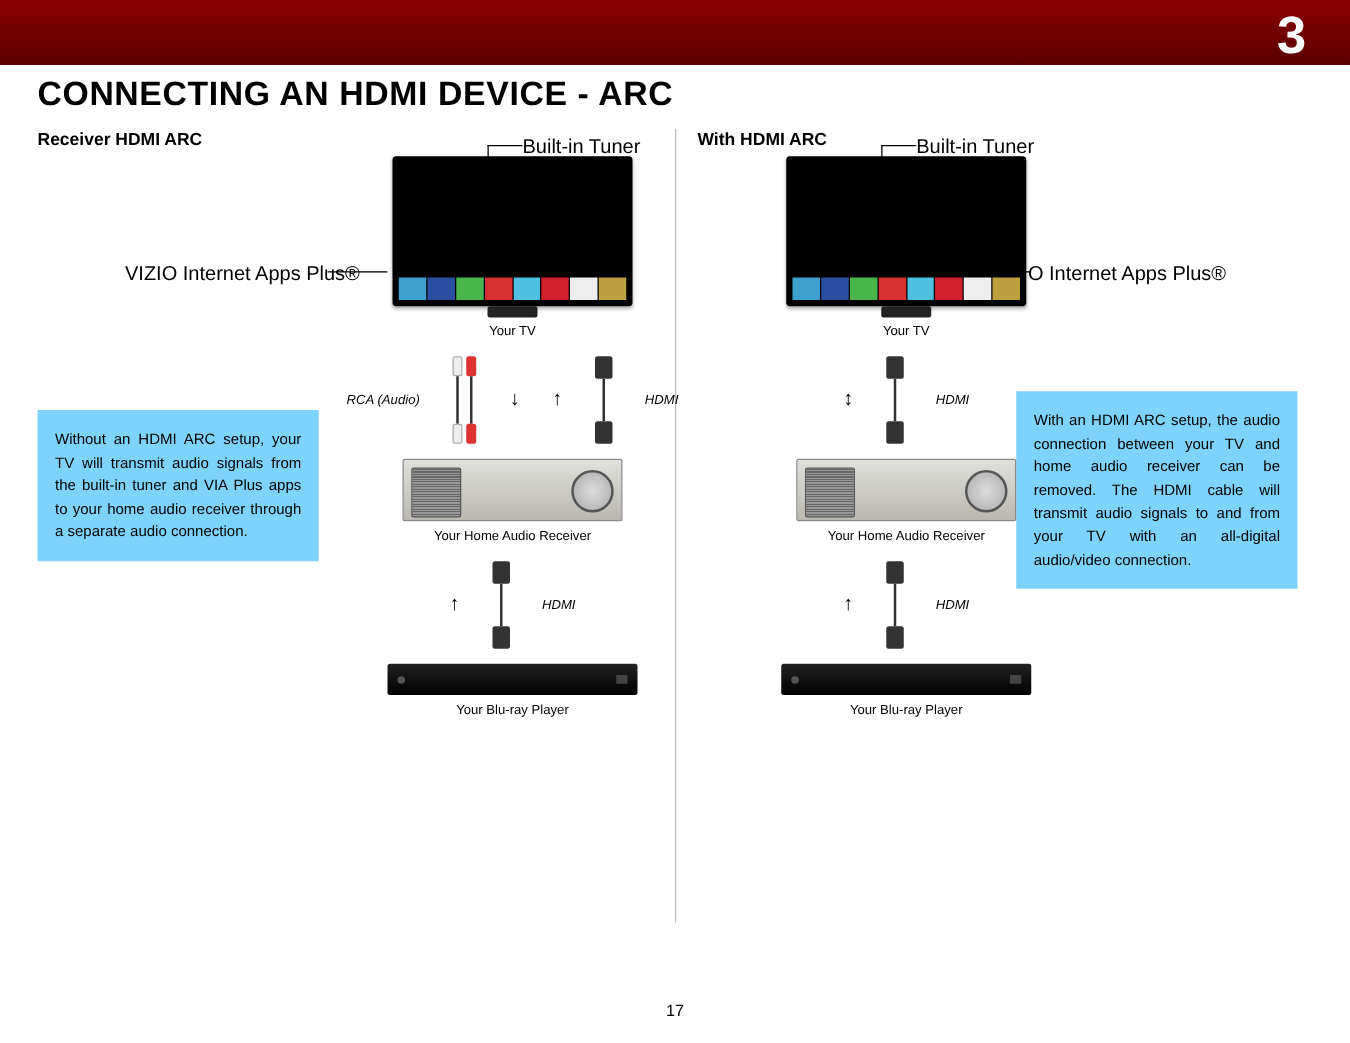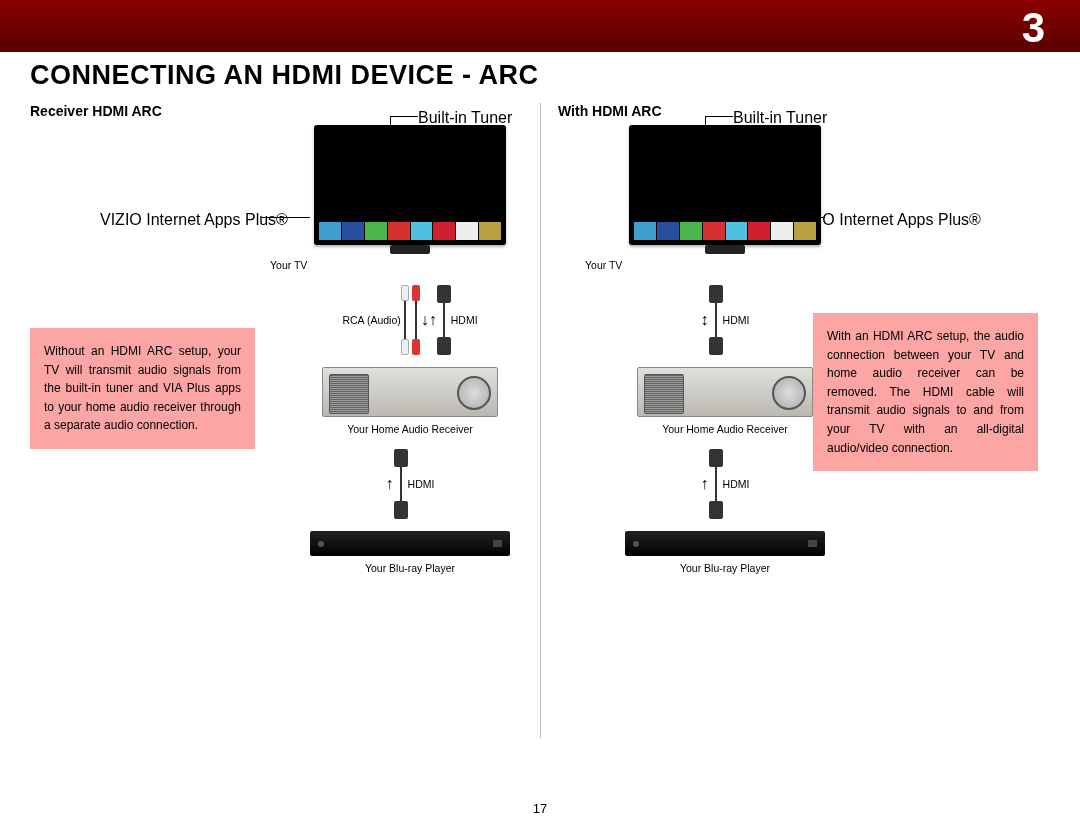--- a/index.html
+++ b/index.html
@@ -52,21 +52,21 @@
     bottom: 55px;
     width: 1px;
     background: #bbb;
   }
   .col-title {
     font-size: 14px;
     font-weight: bold;
     margin-bottom: 8px;
   }
   .info-box {
-    background: #fca5a5;
+    background: #7dd3fc;
     padding: 14px;
     font-size: 12px;
     line-height: 1.55;
     text-align: justify;
     width: 225px;
   }
   .info-left { position: absolute; left: 0; top: 225px; }
   .info-right { position: absolute; right: 12px; top: 210px; }
   .page-num {
     position: absolute;
@@ -150,28 +150,28 @@
 
   .cable-rca {
     width: 20px; height: 70px;
     position: relative;
     display:inline-block;
   }
   .cable-rca .plug { position:absolute; width:8px; height:16px; border-radius:2px; }
   .cable-rca .pw { background:#eee; border:1px solid #aaa; left:0; }
   .cable-rca .pr { background:#d33; left:11px; } 
   .cable-rca .wire { position:absolute; top:16px; bottom:16px; width:2px; background:#333; }
-  .cable-row { display:flex; justify-content:center; align-items:center; margin:10px auto 8px; position:relative; height:78px;}
+  .cable-row { display:flex; justify-content:center; gap:26px; align-items:center; margin:10px auto 8px; position:relative; height:78px;font-style:italic;}
   .arrow { font-size:16px; font-weight:bold; }
   .conn-label { font-size:10.5px; }
   .dev-label { font-size:10.5px; text-align:center; margin-top:6px; }
   .tuner-lbl { top:-16px; left:148px; }
   .via-lbl { left:-170px; top:86px; text-align:right; width:160px; }
   .col-right .via-lbl { left: 208px; top:86px; text-align:left; }
-  .yourtv { text-align:left; font-size:10.5px; margin-top:14px; }
+  .yourtv { text-align:center; font-size:10.5px; margin-top:14px; }
   .cline1 { top:-9px; left:120px; width:28px; }
   .cline1v { top:-9px; left:120px; height:14px; }
   .cline2 { top:92px; left:-8px; width:48px; }
   .col-right .cline2 { left: 192px; width:48px; }
 </style>
 </head>
 <body>
 
 <div class="top-banner">
   <div class="chapter-num">3</div>

